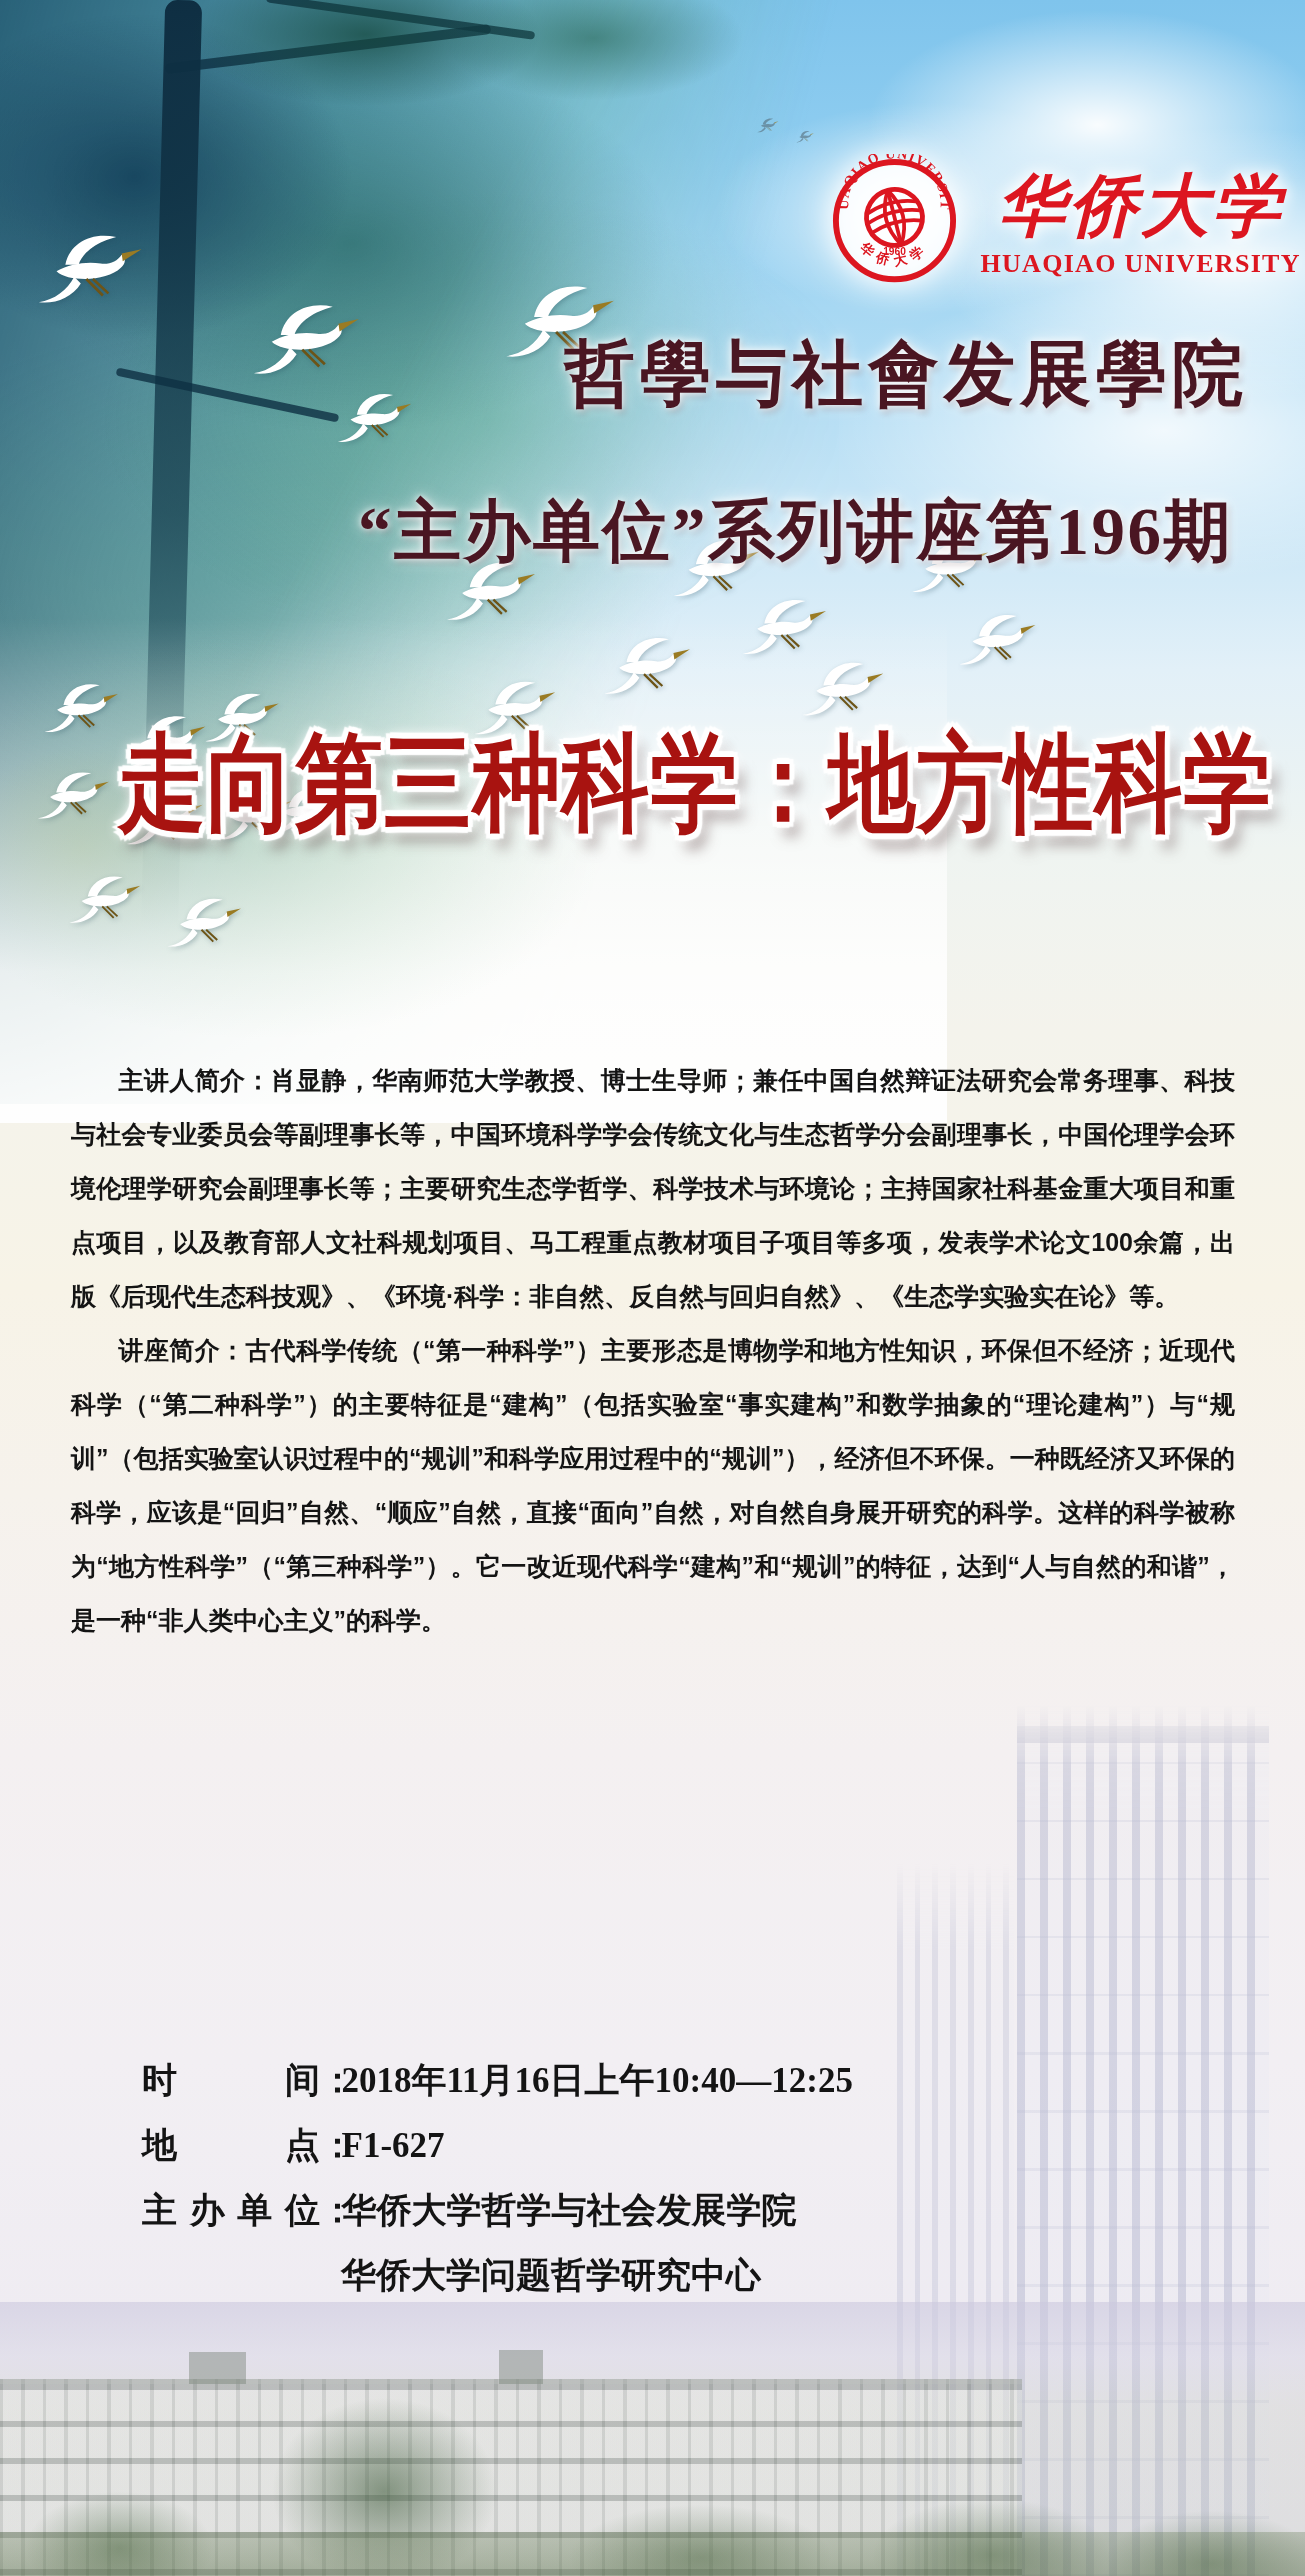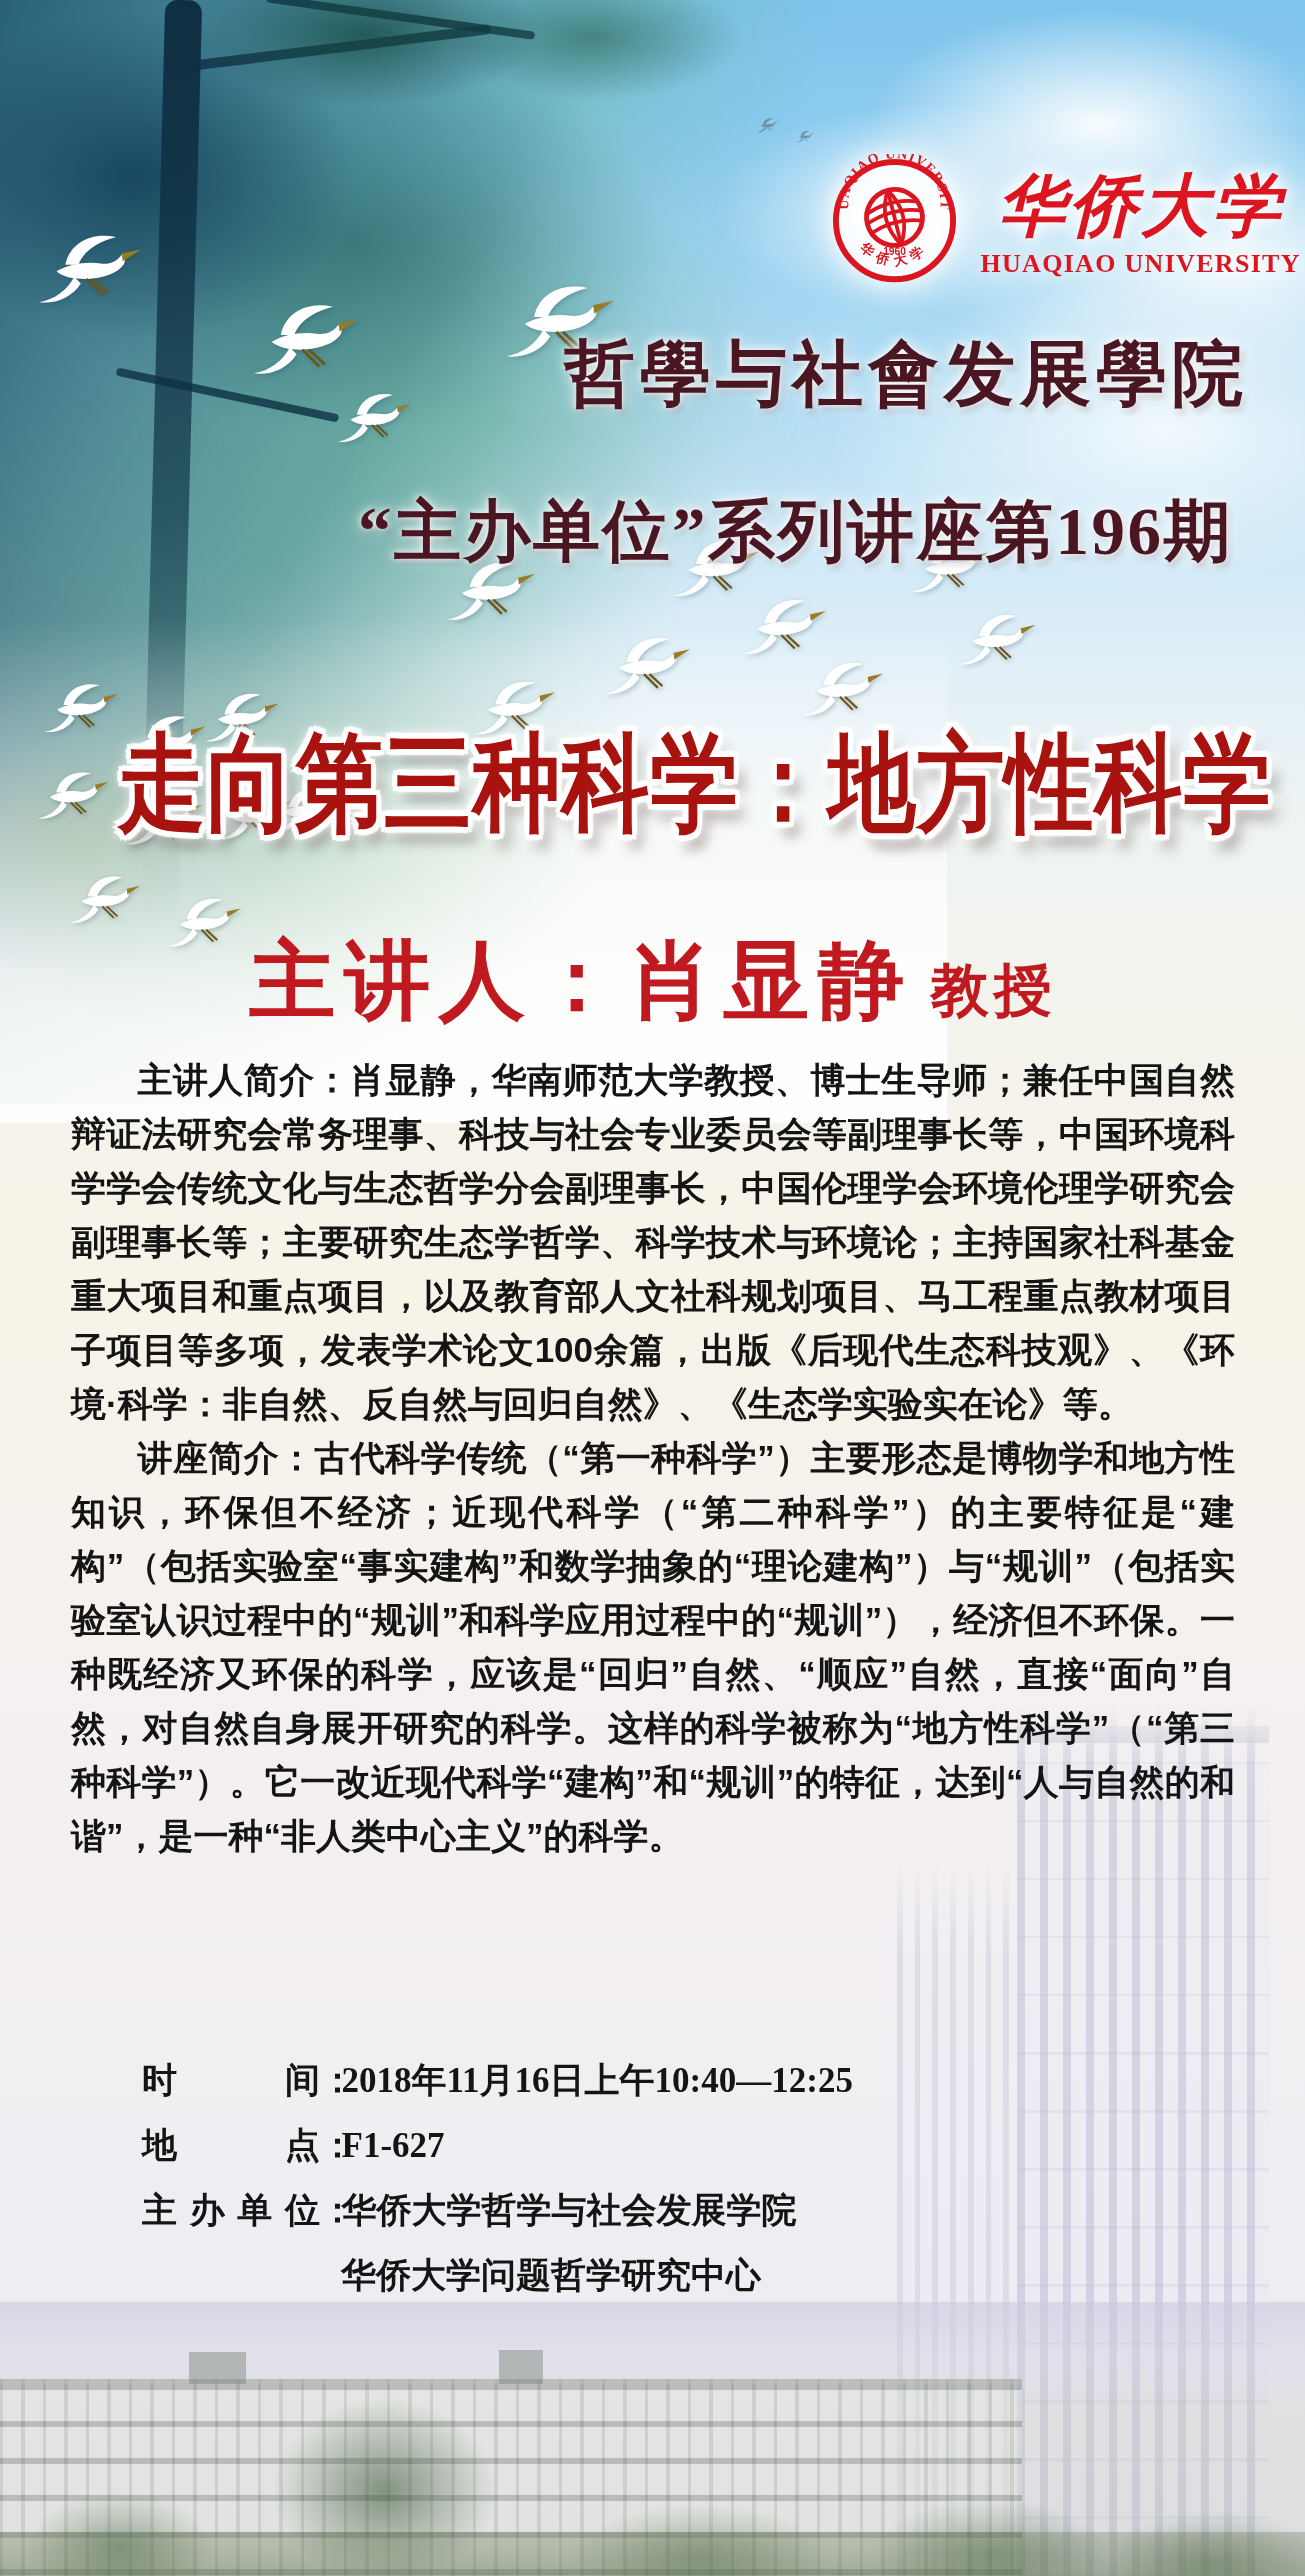--- a/index.html
+++ b/index.html
@@ -138,21 +138,21 @@
   
   .speaker{
     position:absolute; left:0; right:0; top:923px; text-align:center; white-space:nowrap;
     font-family:"Liberation Serif", serif; font-weight:bold; color:#c01a20;
   }
   .speaker-main{font-size:86px; letter-spacing:8.8px;}
   .speaker-suffix{font-size:58px; letter-spacing:5px; margin-left:17.7px;}
   
   .body-text{
     position:absolute; left:71px; width:1164px; top:1053px;
-    font-size:35px; line-height:54px; font-weight:bold; color:#141414;
+    font-size:25px; line-height:54px; font-weight:bold; color:#141414;
     text-align:justify;
   }
   .body-text p{margin:0; text-indent:1.9em;}
   
   .info{
     position:absolute; left:142px; top:2048px;
     font-size:35px; line-height:65px; font-weight:bold; color:#141414; white-space:nowrap;font-family:Liberation Serif, serif;
   }
   .info-line{display:flex;}
   .info-label{display:inline-block; width:178px; text-align:justify; text-align-last:justify;}
@@ -256,23 +256,20 @@
       <div class="wordmark-cn">华侨大学</div>
       <div class="wordmark-en">HUAQIAO UNIVERSITY</div>
     </div>
   </div>
 
   <div class="callig c1">哲學与社會发展學院</div>
   <div class="callig c2">“主办单位”系列讲座第196期</div>
 
   <div class="main-title">走向第三种科学：地方性科学</div>
 
-  <div class="speaker">
-    <span class="speaker-main">主讲人：</span><span class="speaker-main">肖显静</span><span class="speaker-suffix">教授</span>
-  </div>
 
   <div class="body-text">
     <p>主讲人简介：肖显静，华南师范大学教授、博士生导师；兼任中国自然辩证法研究会常务理事、科技与社会专业委员会等副理事长等，中国环境科学学会传统文化与生态哲学分会副理事长，中国伦理学会环境伦理学研究会副理事长等；主要研究生态学哲学、科学技术与环境论；主持国家社科基金重大项目和重点项目，以及教育部人文社科规划项目、马工程重点教材项目子项目等多项，发表学术论文100余篇，出版《后现代生态科技观》、《环境·科学：非自然、反自然与回归自然》、《生态学实验实在论》等。</p>
     <p>讲座简介：古代科学传统（“第一种科学”）主要形态是博物学和地方性知识，环保但不经济；近现代科学（“第二种科学”）的主要特征是“建构”（包括实验室“事实建构”和数学抽象的“理论建构”）与“规训”（包括实验室认识过程中的“规训”和科学应用过程中的“规训”），经济但不环保。一种既经济又环保的科学，应该是“回归”自然、“顺应”自然，直接“面向”自然，对自然自身展开研究的科学。这样的科学被称为“地方性科学”（“第三种科学”）。它一改近现代科学“建构”和“规训”的特征，达到“人与自然的和谐”，是一种“非人类中心主义”的科学。</p>
   </div>
 
   <div class="info">
     <div class="info-line">
       <span class="info-label">时间</span>
         <span class="info-colon">：</span>

